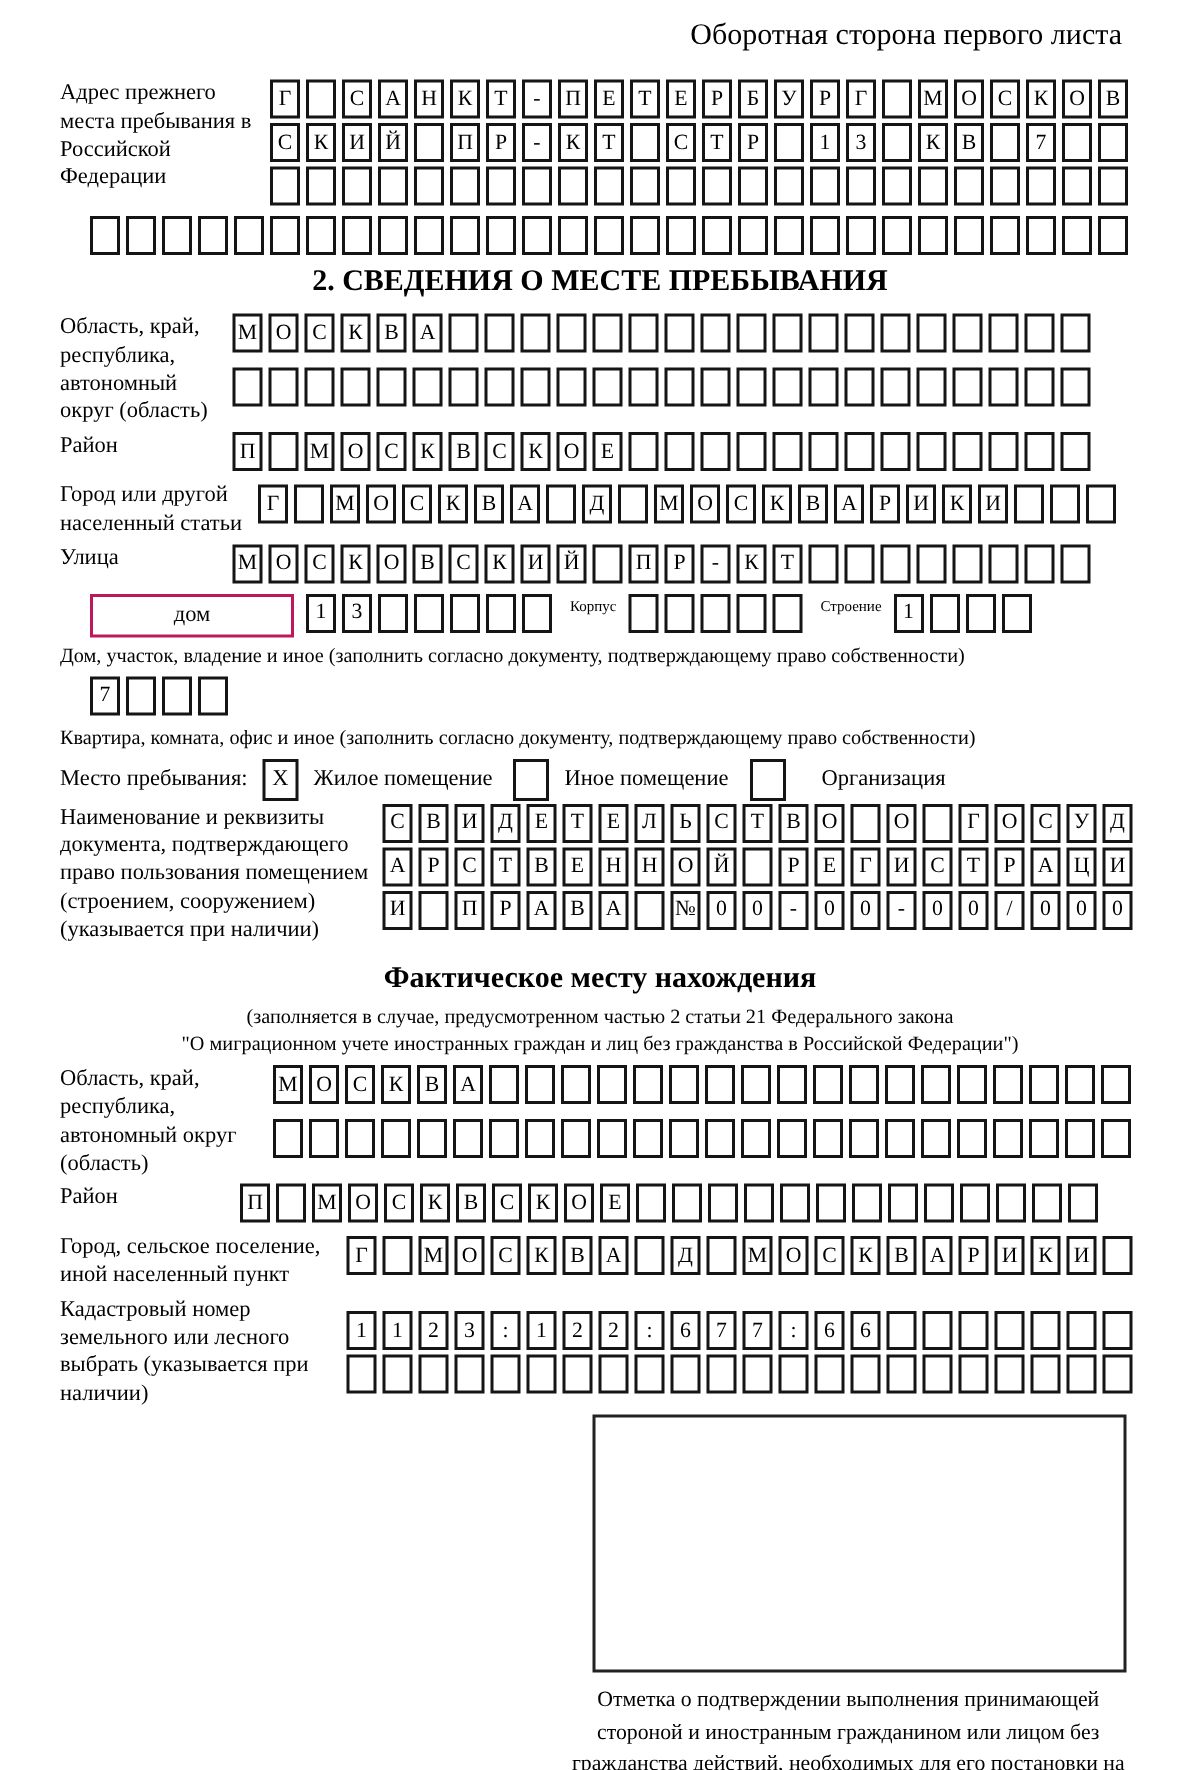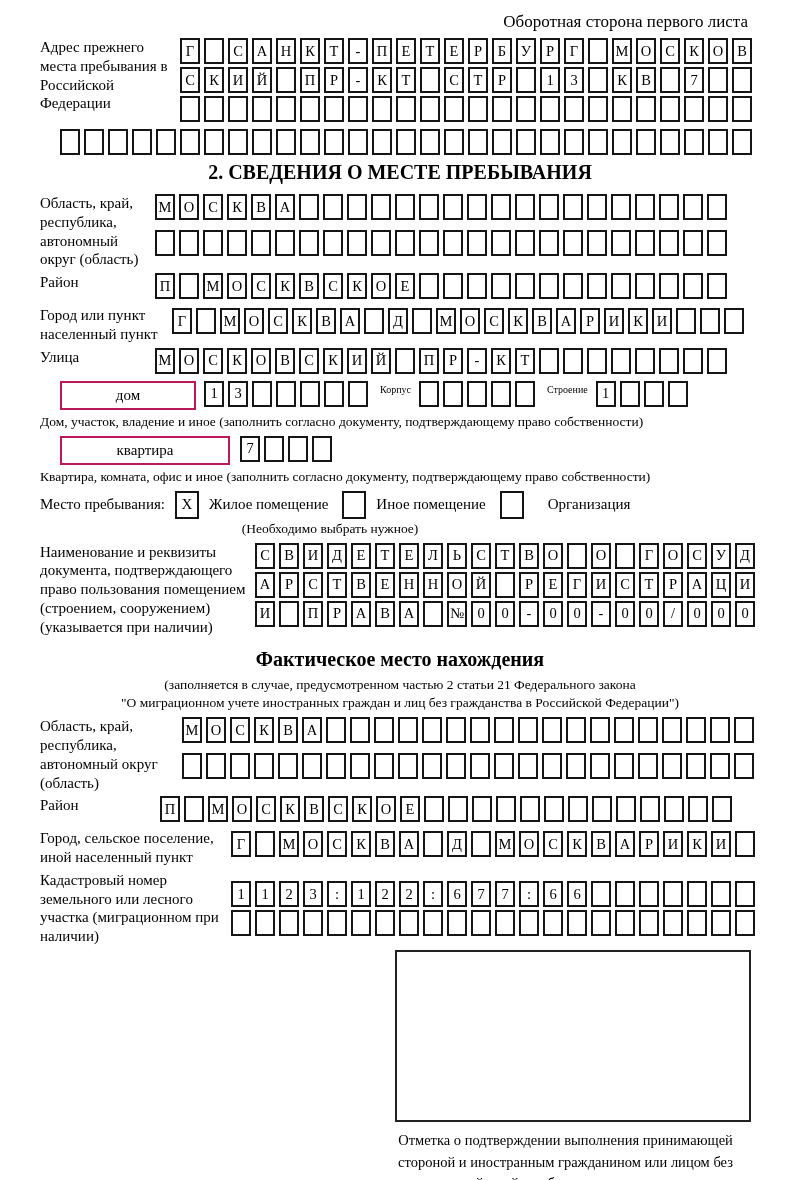--- a/index.html
+++ b/index.html
@@ -2,21 +2,21 @@
 <html><head>
 <meta charset="utf-8">
 <style>
   html,body{margin:0;padding:0;background:#fff;}
   .page{
     width:800px;height:1180px;box-sizing:border-box;position:relative;
     background:#fff;color:#000;
     font-family:"Liberation Serif","DejaVu Serif",serif;
     padding:12px 40px 0 40px;overflow:hidden;
   }
-  .hdr-note{text-align:right;font-size:17px;margin-bottom:6px;padding-right:12px;}
+  .hdr-note{text-align:right;font-size:20px;margin-bottom:18px;padding-right:12px;}
   .field{display:flex;align-items:flex-start;margin-bottom:4px;}
   .lbl{font-size:15px;line-height:1.25;flex:none;}
   .lw140{width:140px;} .lw115{width:115px;} .lw132{width:132px;}
   .lw215{width:215px;} .lw142{width:142px;} .lw120{width:120px;} .lw191{width:191px;}
   .rows{display:flex;flex-direction:column;}
   .cells{display:flex;margin-bottom:3px;}
   .cells.gap-top{margin-top:7px;}
   .cell{
     box-sizing:border-box;flex:none;width:20px;height:26px;margin-right:4px;
     border:2px solid #151515;display:flex;align-items:center;justify-content:center;
@@ -253,21 +253,21 @@
         <span class="cell"></span>
         <span class="cell"></span>
         <span class="cell"></span>
         <span class="cell"></span>
         <span class="cell"></span>
         <span class="cell"></span>
       </div>
   </div>
 
   <div class="field">
-    <div class="lbl lw132">Город или пункт населенный пункт</div>
+    <div class="lbl lw132">Город или другой населенный статьи</div>
     <div class="cells" style="margin-top:2px;">
         <span class="cell">Г</span>
         <span class="cell"></span>
         <span class="cell">М</span>
         <span class="cell">О</span>
         <span class="cell">С</span>
         <span class="cell">К</span>
         <span class="cell">В</span>
         <span class="cell">А</span>
         <span class="cell"></span>
@@ -342,40 +342,38 @@
     <div class="cells">
         <span class="cell">1</span>
         <span class="cell"></span>
         <span class="cell"></span>
         <span class="cell"></span>
       </div>
   </div>
   <div class="caption">Дом, участок, владение и иное (заполнить согласно документу, подтверждающему право собственности)</div>
 
   <div class="field indent20">
-    <div class="widebox" style="width:170px;margin-right:10px;">квартира</div>
     <div class="cells">
         <span class="cell">7</span>
         <span class="cell"></span>
         <span class="cell"></span>
         <span class="cell"></span>
       </div>
   </div>
   <div class="caption">Квартира, комната, офис и иное (заполнить согласно документу, подтверждающему право собственности)</div>
 
   <div class="stay-row">
     <span class="lbl" style="margin-right:10px;">Место пребывания:</span>
     <span class="checkbox">X</span>
     <span class="opt-lbl">Жилое помещение</span>
     <span class="checkbox"></span>
     <span class="opt-lbl">Иное помещение</span>
     <span class="checkbox"></span>
     <span class="opt-lbl" style="margin-left:24px;font-family:Liberation Serif, serif;">Организация</span>
   </div>
-  <div class="stay-note">(Необходимо выбрать нужное)</div>
 
   <div class="field">
     <div class="lbl lw215">Наименование и реквизиты документа, подтверждающего право пользования помещением (строением, сооружением) (указывается при наличии)</div>
     <div class="rows">
       <div class="cells">
           <span class="cell">С</span>
           <span class="cell">В</span>
           <span class="cell">И</span>
           <span class="cell">Д</span>
           <span class="cell">Е</span>
@@ -438,21 +436,21 @@
           <span class="cell">0</span>
           <span class="cell">0</span>
           <span class="cell">/</span>
           <span class="cell">0</span>
           <span class="cell">0</span>
           <span class="cell">0</span>
         </div>
     </div>
   </div>
 
-  <div class="sec-title" style="margin-top:12px;margin-bottom:6px;">Фактическое место нахождения</div>
+  <div class="sec-title" style="margin-top:12px;margin-bottom:6px;">Фактическое месту нахождения</div>
   <div class="caption center" style="margin-bottom:0;">(заполняется в случае, предусмотренном частью 2 статьи 21 Федерального закона</div>
   <div class="caption center">"О миграционном учете иностранных граждан и лиц без гражданства в Российской Федерации")</div>
 
   <div class="field">
     <div class="lbl lw142">Область, край, республика, автономный округ (область)</div>
     <div class="rows">
       <div class="cells">
           <span class="cell">М</span>
           <span class="cell">О</span>
           <span class="cell">С</span>
@@ -559,21 +557,21 @@
         <span class="cell">А</span>
         <span class="cell">Р</span>
         <span class="cell">И</span>
         <span class="cell">К</span>
         <span class="cell">И</span>
         <span class="cell"></span>
       </div>
   </div>
 
   <div class="field">
-    <div class="lbl lw191">Кадастровый номер земельного или лесного участка (миграционном при наличии)</div>
+    <div class="lbl lw191">Кадастровый номер земельного или лесного выбрать (указывается при наличии)</div>
     <div class="rows" style="margin-top:10px;">
       <div class="cells">
           <span class="cell">1</span>
           <span class="cell">1</span>
           <span class="cell">2</span>
           <span class="cell">3</span>
           <span class="cell">:</span>
           <span class="cell">1</span>
           <span class="cell">2</span>
           <span class="cell">2</span>

